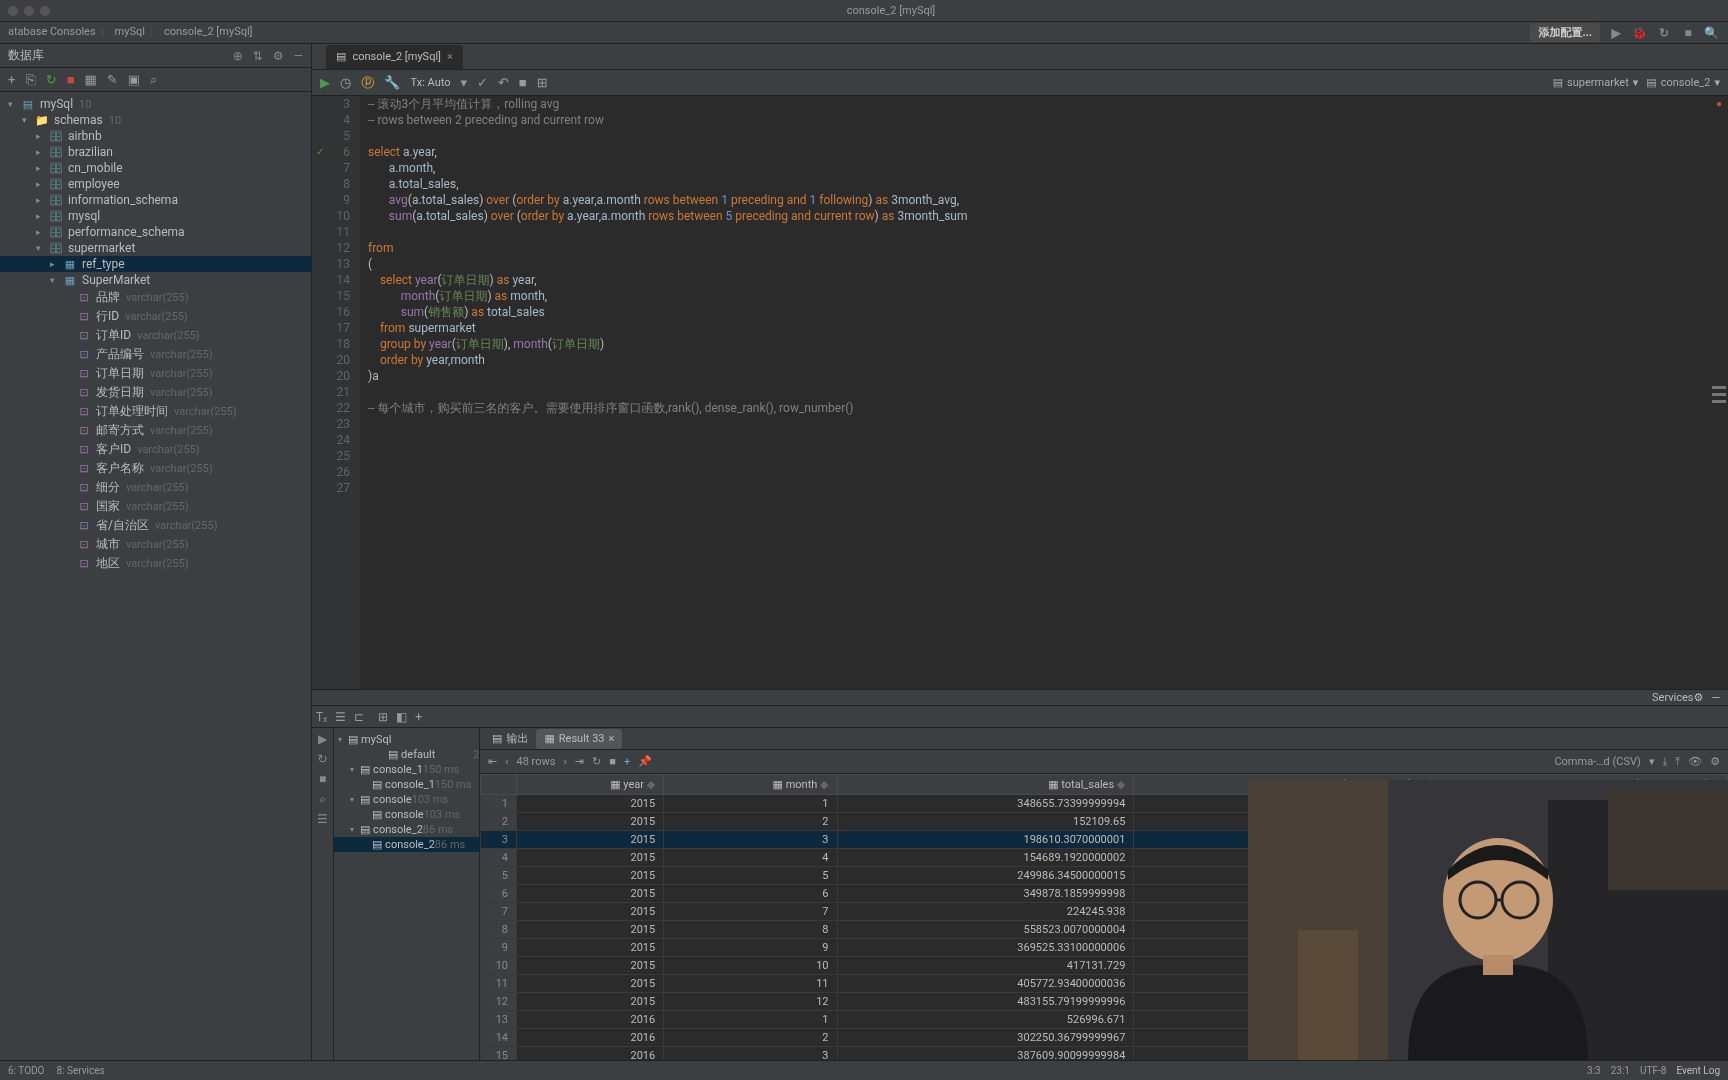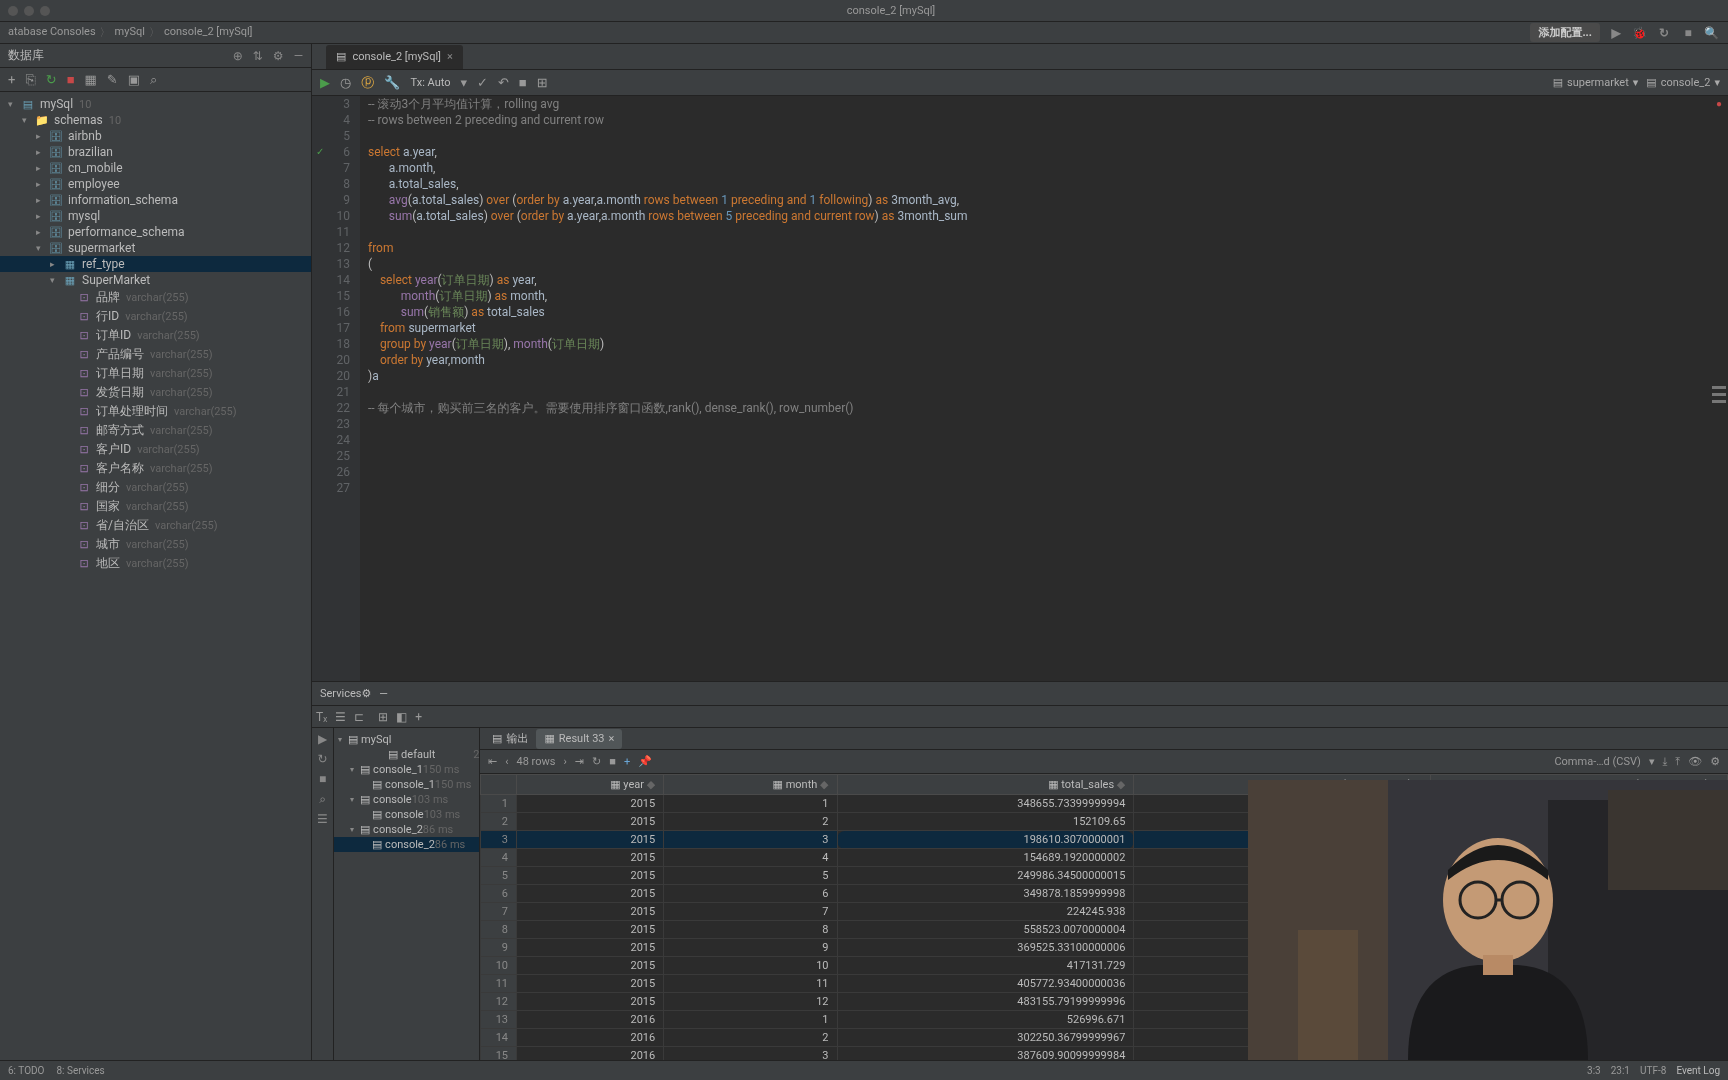--- a/index.html
+++ b/index.html
@@ -66,21 +66,21 @@
 .code .cline { height: 16px; }
 .kw { color: #cc7832; }
 .fn { color: #9876aa; }
 .str { color: #6a8759; }
 .num { color: #6897bb; }
 .cmt { color: #808080; }
 .id { color: #a9b7c6; }
 
 
 .bottom-panel { border-top: 1px solid #222; background: #3c3f41; }
-.services-header { height: 24px; display: flex; align-items: center; padding: 0 8px; font-size: 11px; color: #bbb; justify-content: flex-start; border-bottom: 1px solid #222; }
+.services-header { height: 16px; display: flex; align-items: center; padding: 0 8px; font-size: 11px; color: #bbb; justify-content: flex-end; border-bottom: 1px solid #222; }
 .services-body { display: flex; height: 332px; }
 .services-left { width: 168px; border-right: 1px solid #222; display: flex; }
 .services-lefticons { width: 22px; border-right: 1px solid #222; display: flex; flex-direction: column; align-items: center; padding-top: 4px; gap: 6px; }
 .services-lefticons span { color: #888; font-size: 12px; }
 .services-tree { flex: 1; padding: 4px 0; font-size: 11px; overflow: auto; }
 .st-item { padding: 1px 4px 1px 8px; display: flex; align-items: center; cursor: pointer; white-space: nowrap; }
 .st-item.selected { background: #0d293e; }
 .st-item .meta { color: #666; margin-left: 0; }
 .st-chev { width: 10px; font-size: 8px; color: #888; }
 

